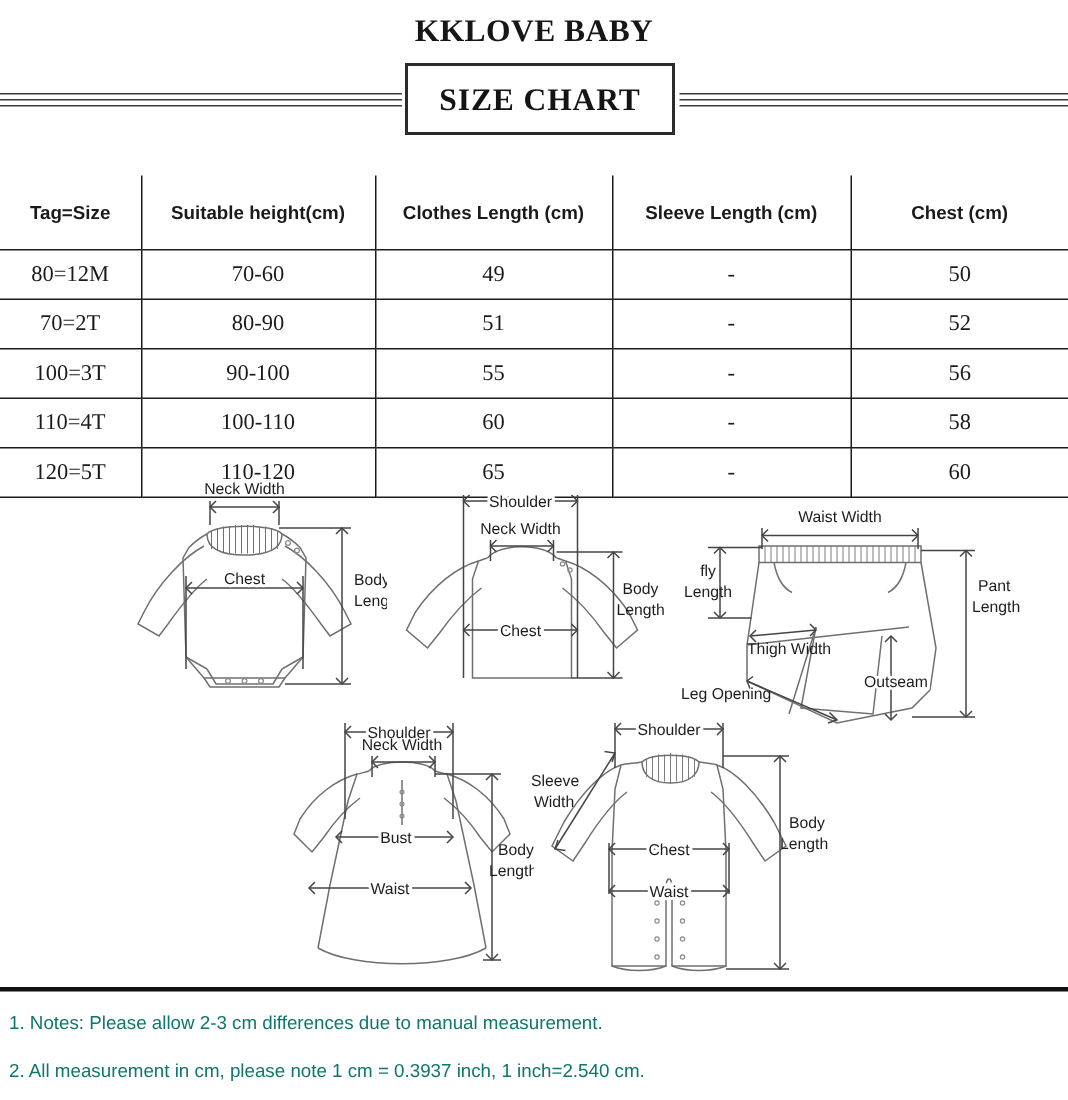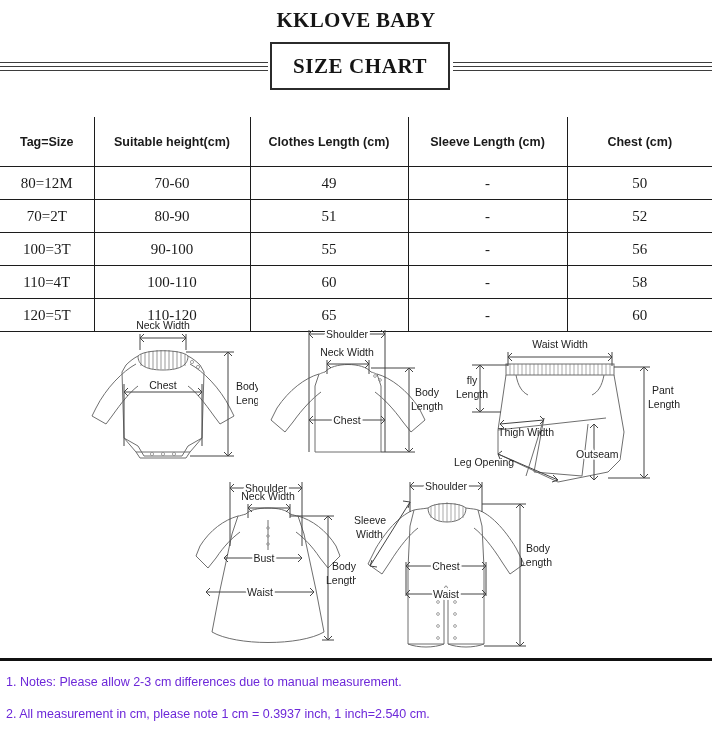--- a/index.html
+++ b/index.html
@@ -131,21 +131,21 @@
     left: 0;
     top: 658px;
     width: 712px;
     height: 3px;
     background: #111111;
   }
   .note {
     position: absolute;
     left: 6px;
     font-size: 12.5px;
-    color: #6d28d9;
+    color: #0f766e;
   }
   .note-1 { top: 675px; }
   .note-2 { top: 707px; }
 </style>
 </head>
 <body>
 
 <div class="brand-title">KKLOVE BABY</div>
 
 <div class="rule-left">

